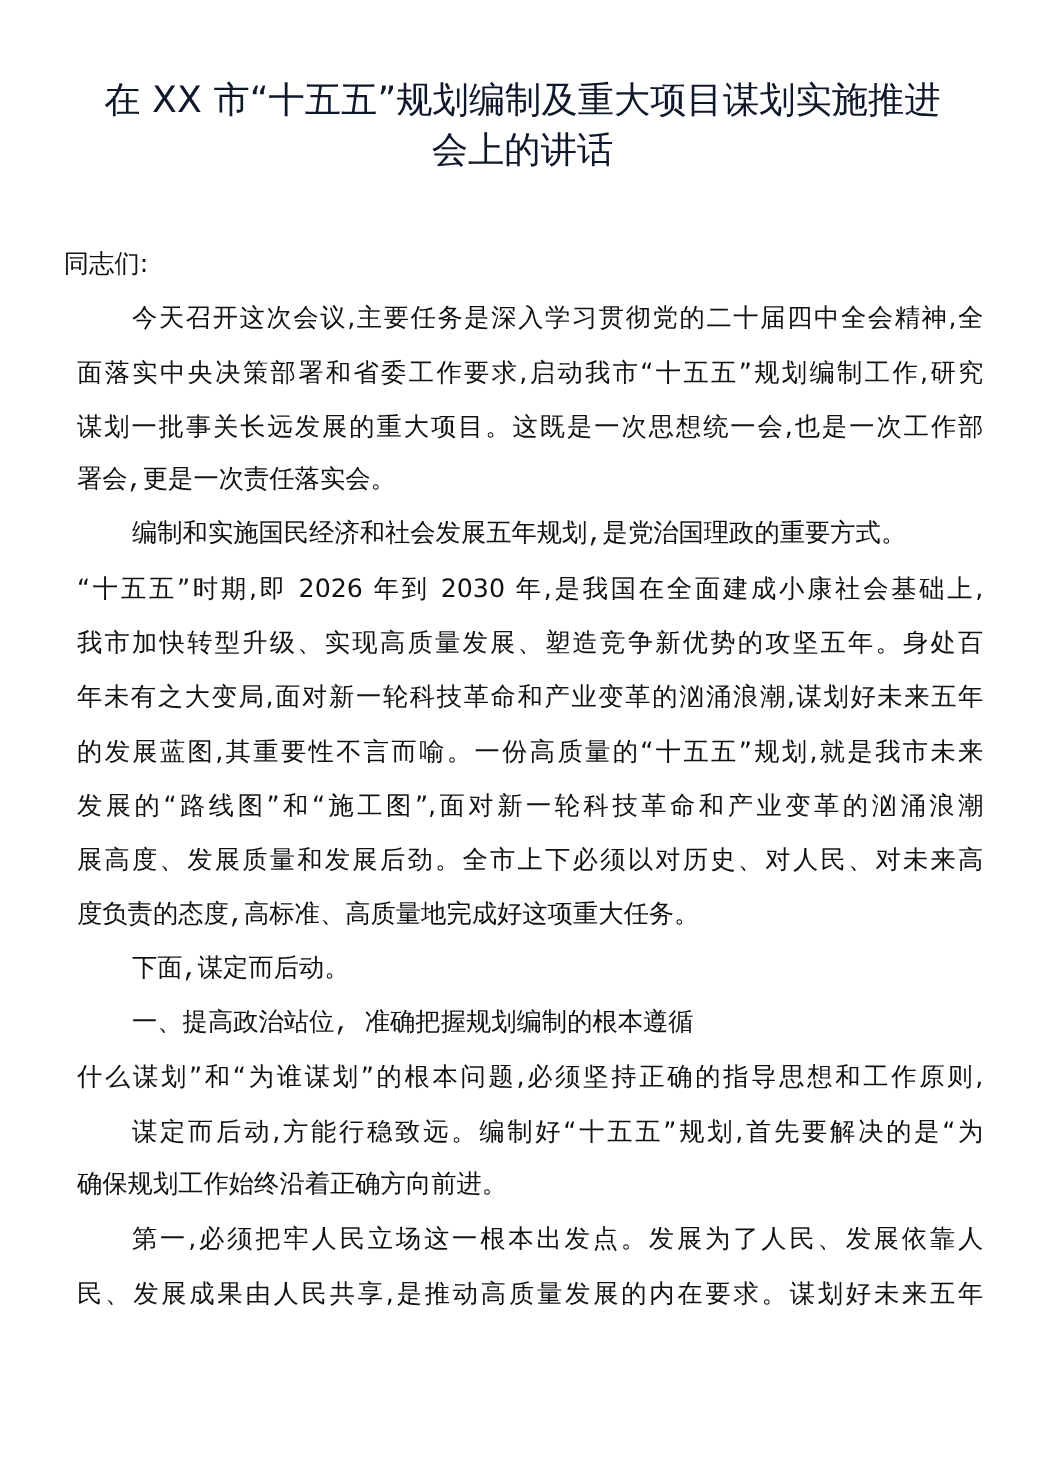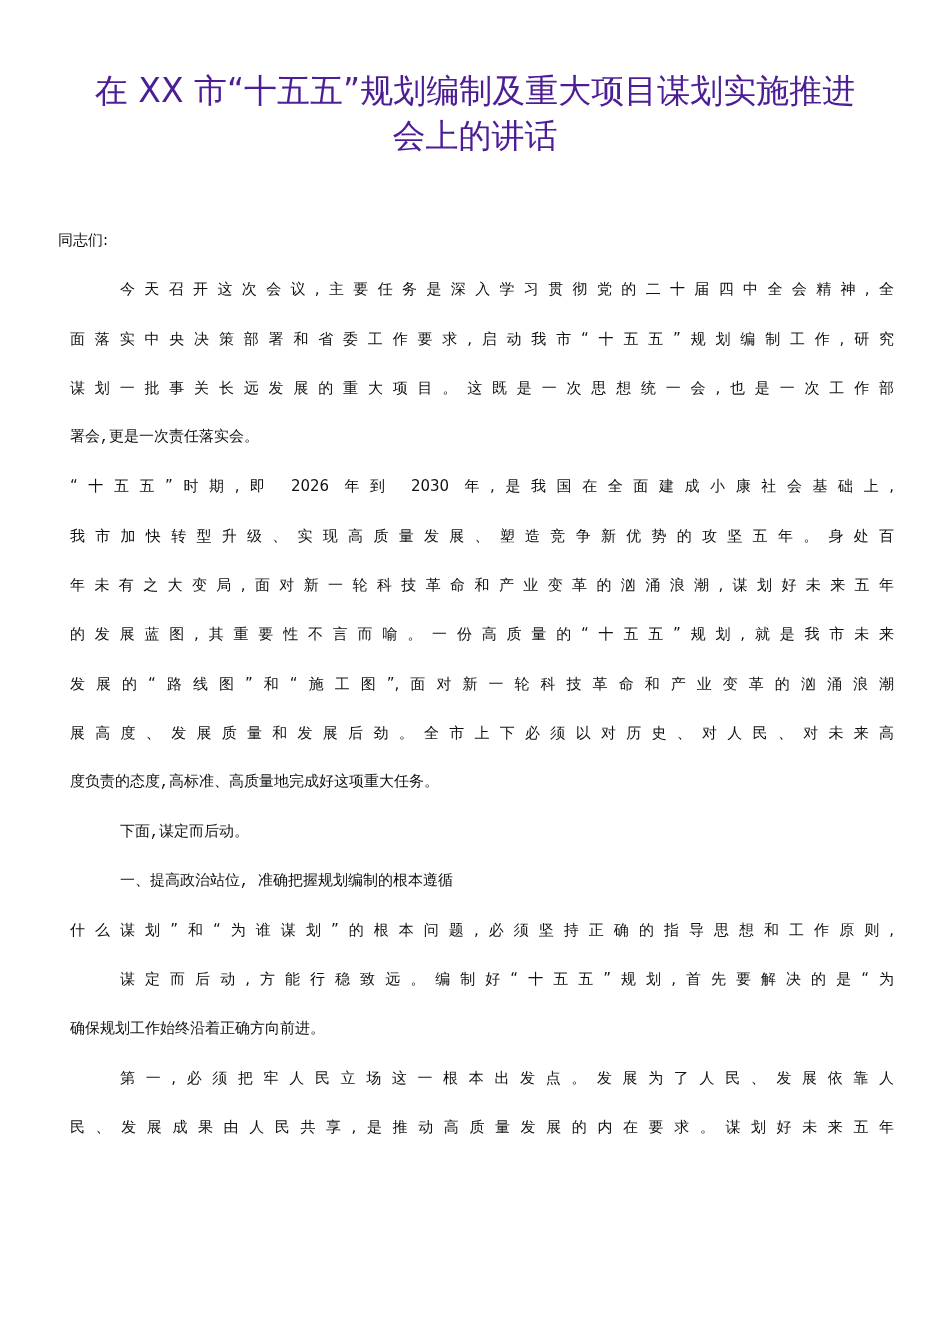--- a/index.html
+++ b/index.html
@@ -5,25 +5,25 @@
   html, body { margin: 0; padding: 0; background: #ffffff; }
   body {
     width: 950px; height: 1344px; overflow: hidden; position: relative;
     font-family: "DejaVu Sans", "Liberation Sans", sans-serif;
     color: #111111;
   }
   .page { position: absolute; left: 0; top: 0; width: 950px; height: 1344px; background: #fff; }
   .title {
     position: absolute; left: 40px; top: 68px; width: 870px;
     text-align: center; font-size: 33px; line-height: 45px; font-weight: normal;
-    letter-spacing: 0px; margin: 0; color: #4c1d95;
+    letter-spacing: 0px; margin: 0; color: #0f172a;
   }
   .body-text {
     position: absolute; left: 58px; top: 216px; width: 836px;
-    font-size: 15px; line-height: 49.3px; margin: 0;
+    font-size: 23px; line-height: 49.3px; margin: 0;
   }
   .body-text p { margin: 0; text-align: justify; text-align-last: left; }
   .lines span.line { display: block; text-align: justify; text-align-last: justify; white-space: nowrap; margin-left: 12px; }
   .lines span.line.last { text-align-last: left; font-family: Liberation Mono, monospace; }
   .heading { font-weight: normal; }
 </style>
 </head>
 <body>
 
 <div class="page">
@@ -36,20 +36,21 @@
     <p>同志们:</p>
 
     <p class="lines">
       <span class="line" style="padding-left:50px">今天召开这次会议,主要任务是深入学习贯彻党的二十届四中全会精神,全</span>
       <span class="line">面落实中央决策部署和省委工作要求,启动我市“十五五”规划编制工作,研究</span>
       <span class="line">谋划一批事关长远发展的重大项目。这既是一次思想统一会,也是一次工作部</span>
       <span class="line last">署会,更是一次责任落实会。</span>
     </p>
 
     <p class="lines">
+      <span class="line last" style="padding-left:50px">编制和实施国民经济和社会发展五年规划,是党治国理政的重要方式。</span>
       <span class="line">“十五五”时期,即 2026 年到 2030 年,是我国在全面建成小康社会基础上,</span>
       <span class="line">我市加快转型升级、实现高质量发展、塑造竞争新优势的攻坚五年。身处百</span>
       <span class="line">年未有之大变局,面对新一轮科技革命和产业变革的汹涌浪潮,谋划好未来五年</span>
       <span class="line">的发展蓝图,其重要性不言而喻。一份高质量的“十五五”规划,就是我市未来</span>
       <span class="line">发展的“路线图”和“施工图”,面对新一轮科技革命和产业变革的汹涌浪潮</span>
       <span class="line">展高度、发展质量和发展后劲。全市上下必须以对历史、对人民、对未来高</span>
       <span class="line last">度负责的态度,高标准、高质量地完成好这项重大任务。</span>
     </p>
 
     <p class="lines">

